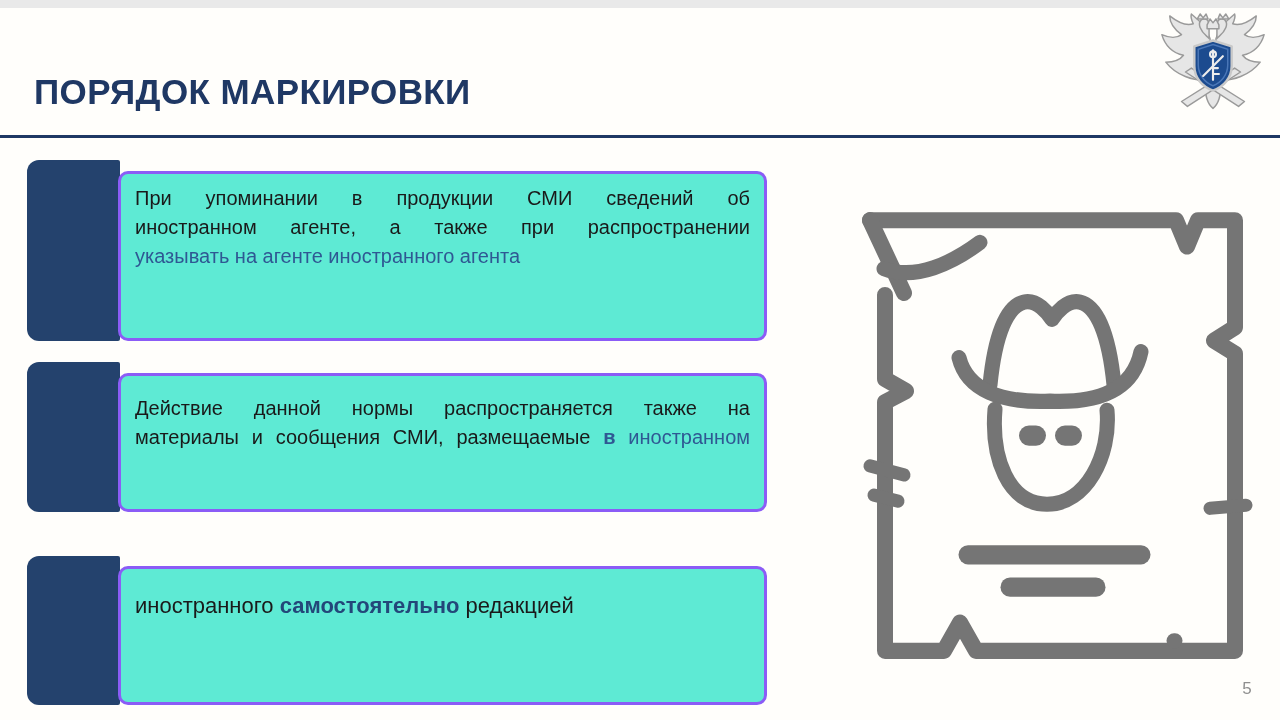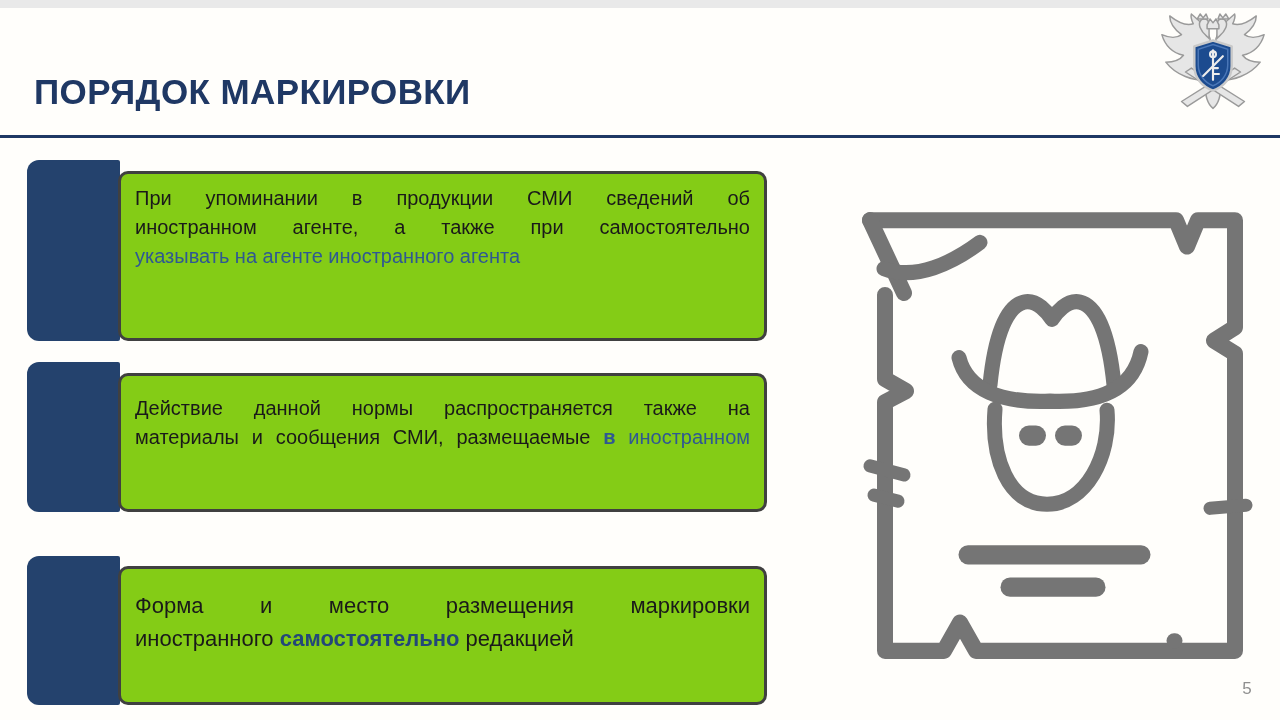--- a/index.html
+++ b/index.html
@@ -20,21 +20,21 @@
   .emblem { position:absolute; left:1154px; top:5px; width:118px; height:118px; }
 
   
   .card { position:absolute; left:23px; width:744px; }
   .card .tab {
     position:absolute; left:4px; top:0; width:93px; height:100%;
     background:#24426D; border-radius:12px 2px 2px 12px;
   }
   .card .panel {
     position:absolute; left:95px; right:0;
-    background:#84cc16; border:3px solid #404040; border-radius:10px;
+    background:#5eead4; border:3px solid #8b5cf6; border-radius:10px;
     box-sizing:border-box;
   }
   .card1 { top:152px; height:181px; }
   .card1 .panel { top:11px; height:170px; }
   .card2 { top:354px; height:150px; }
   .card2 .panel { top:11px; height:139px; }
   .card3 { top:548px; height:149px; }
   .card3 .panel { top:10px; height:139px; }
 
   .txt { padding:0 14px; color:#1a1a1a; }
@@ -89,41 +89,40 @@
         <path d="M50 64 L70 44"></path>
       </g>
     </svg>
   </div>
 
   <div class="card card1">
     <div class="tab"></div>
     <div class="panel">
       <div class="txt">
         <div class="line"><span>При упоминании в продукции СМИ сведений об</span></div>
-        <div class="line"><span>иностранном агенте, а также при самостоятельно</span></div>
+        <div class="line"><span>иностранном агенте, а также при распространении</span></div>
         <div class="line last"><span class="blue">указывать на агенте иностранного агента</span></div>
       </div>
     </div>
   </div>
 
   <div class="card card2">
     <div class="tab"></div>
     <div class="panel">
       <div class="txt">
         <div class="line"><span>Действие данной нормы распространяется также на</span></div>
         <div class="line"><span>материалы и сообщения СМИ, размещаемые </span><span class="bold-blue">в</span><span class="blue"> иностранном</span></div>
       </div>
     </div>
   </div>
 
   <div class="card card3">
     <div class="tab"></div>
     <div class="panel">
       <div class="txt">
-        <div class="line"><span>Форма и место размещения маркировки</span></div>
         <div class="line last"><span>иностранного </span><span class="bold-navy">самостоятельно</span><span> редакцией</span></div>
       </div>
     </div>
   </div>
 
   <div class="spy-icon">
     <svg viewBox="0 0 400 460" width="400" height="465" preserveAspectRatio="none" aria-hidden="true" fill="none" stroke="#757575" stroke-linecap="round" stroke-linejoin="round">
 
       <path stroke-width="16" d="M 12 20 L 318 20 L 329 46 L 340 20 L 377 20 L 377 126 L 356 139 L 377 152 L 377 446 L 118 446 L 102 418 L 86 446 L 27 446 L 27 200 L 48 189 L 27 177 L 27 94"></path>
 

